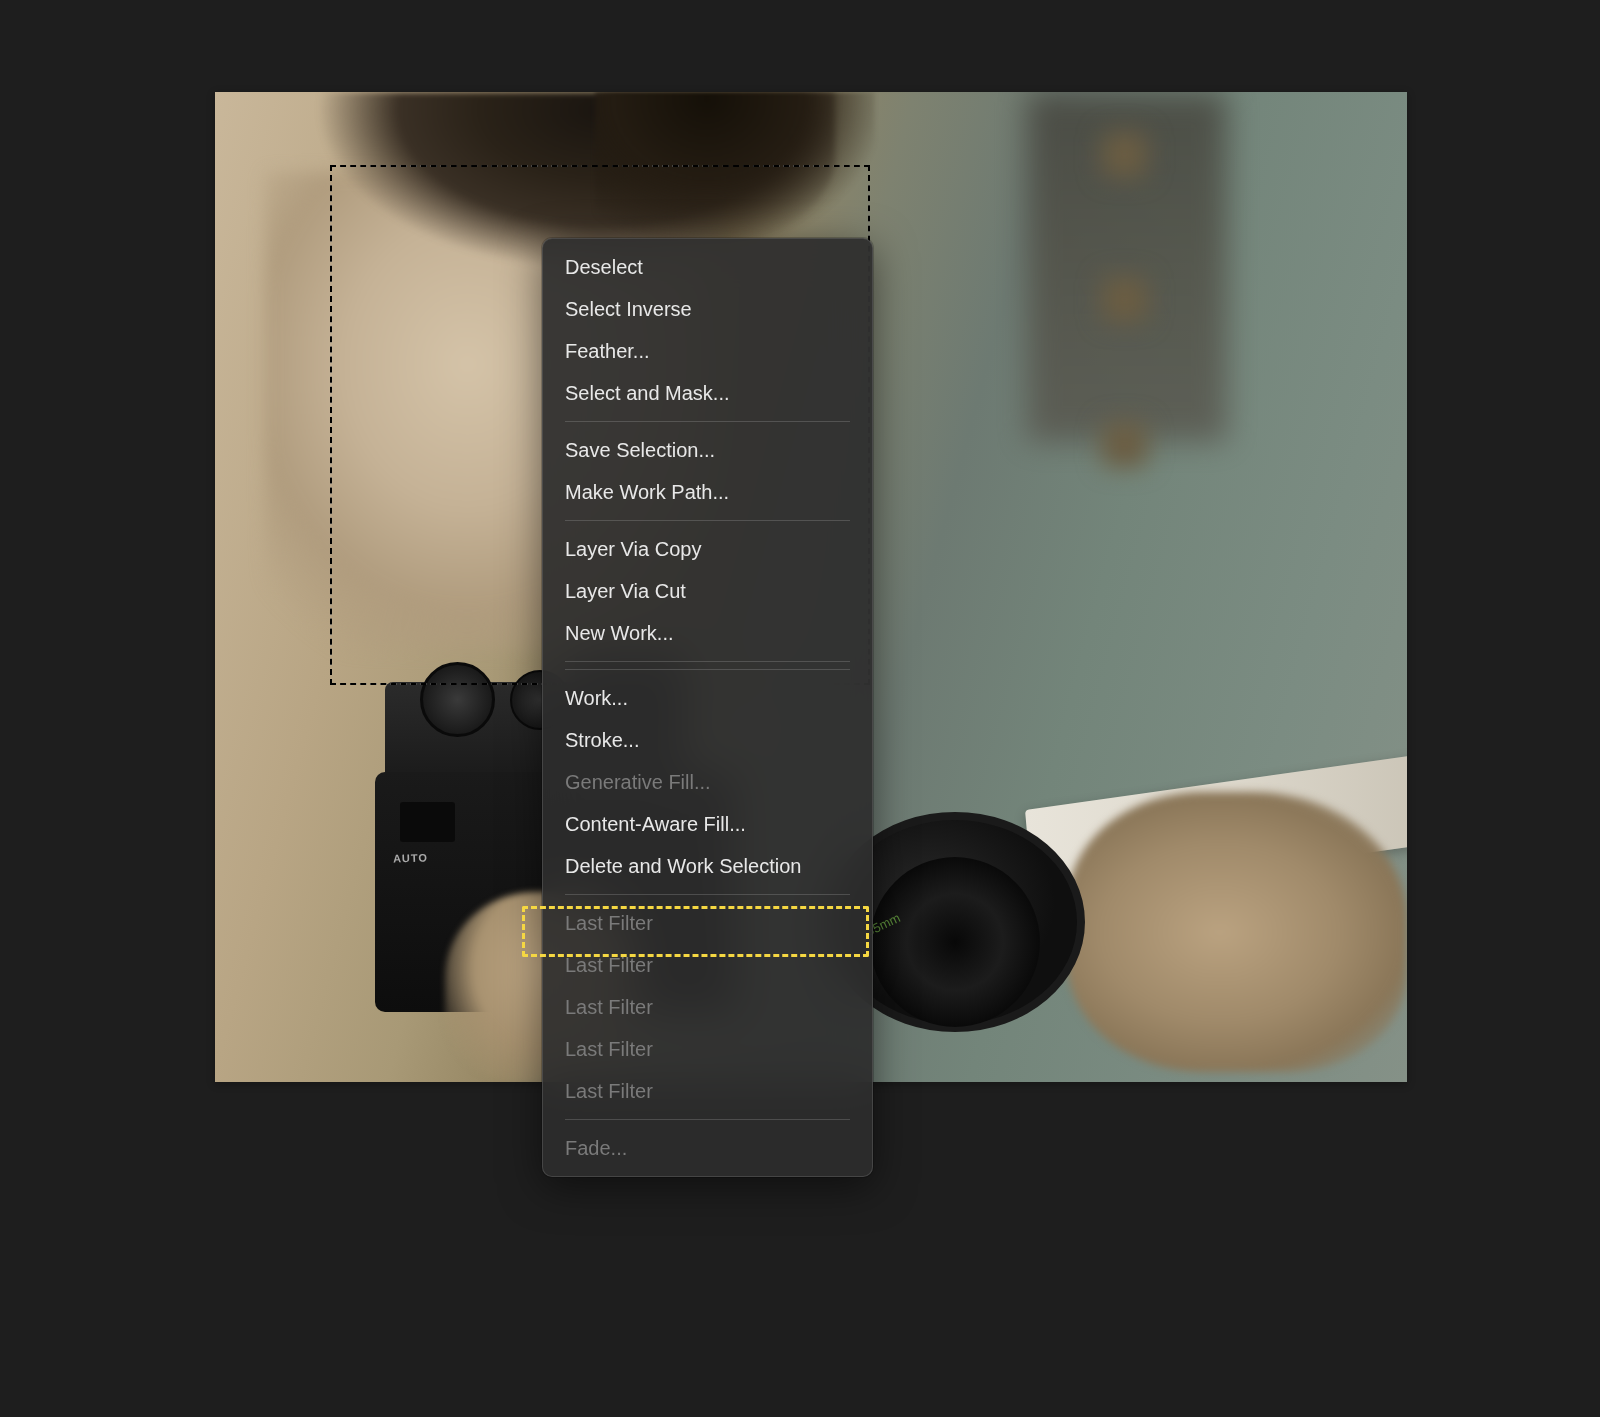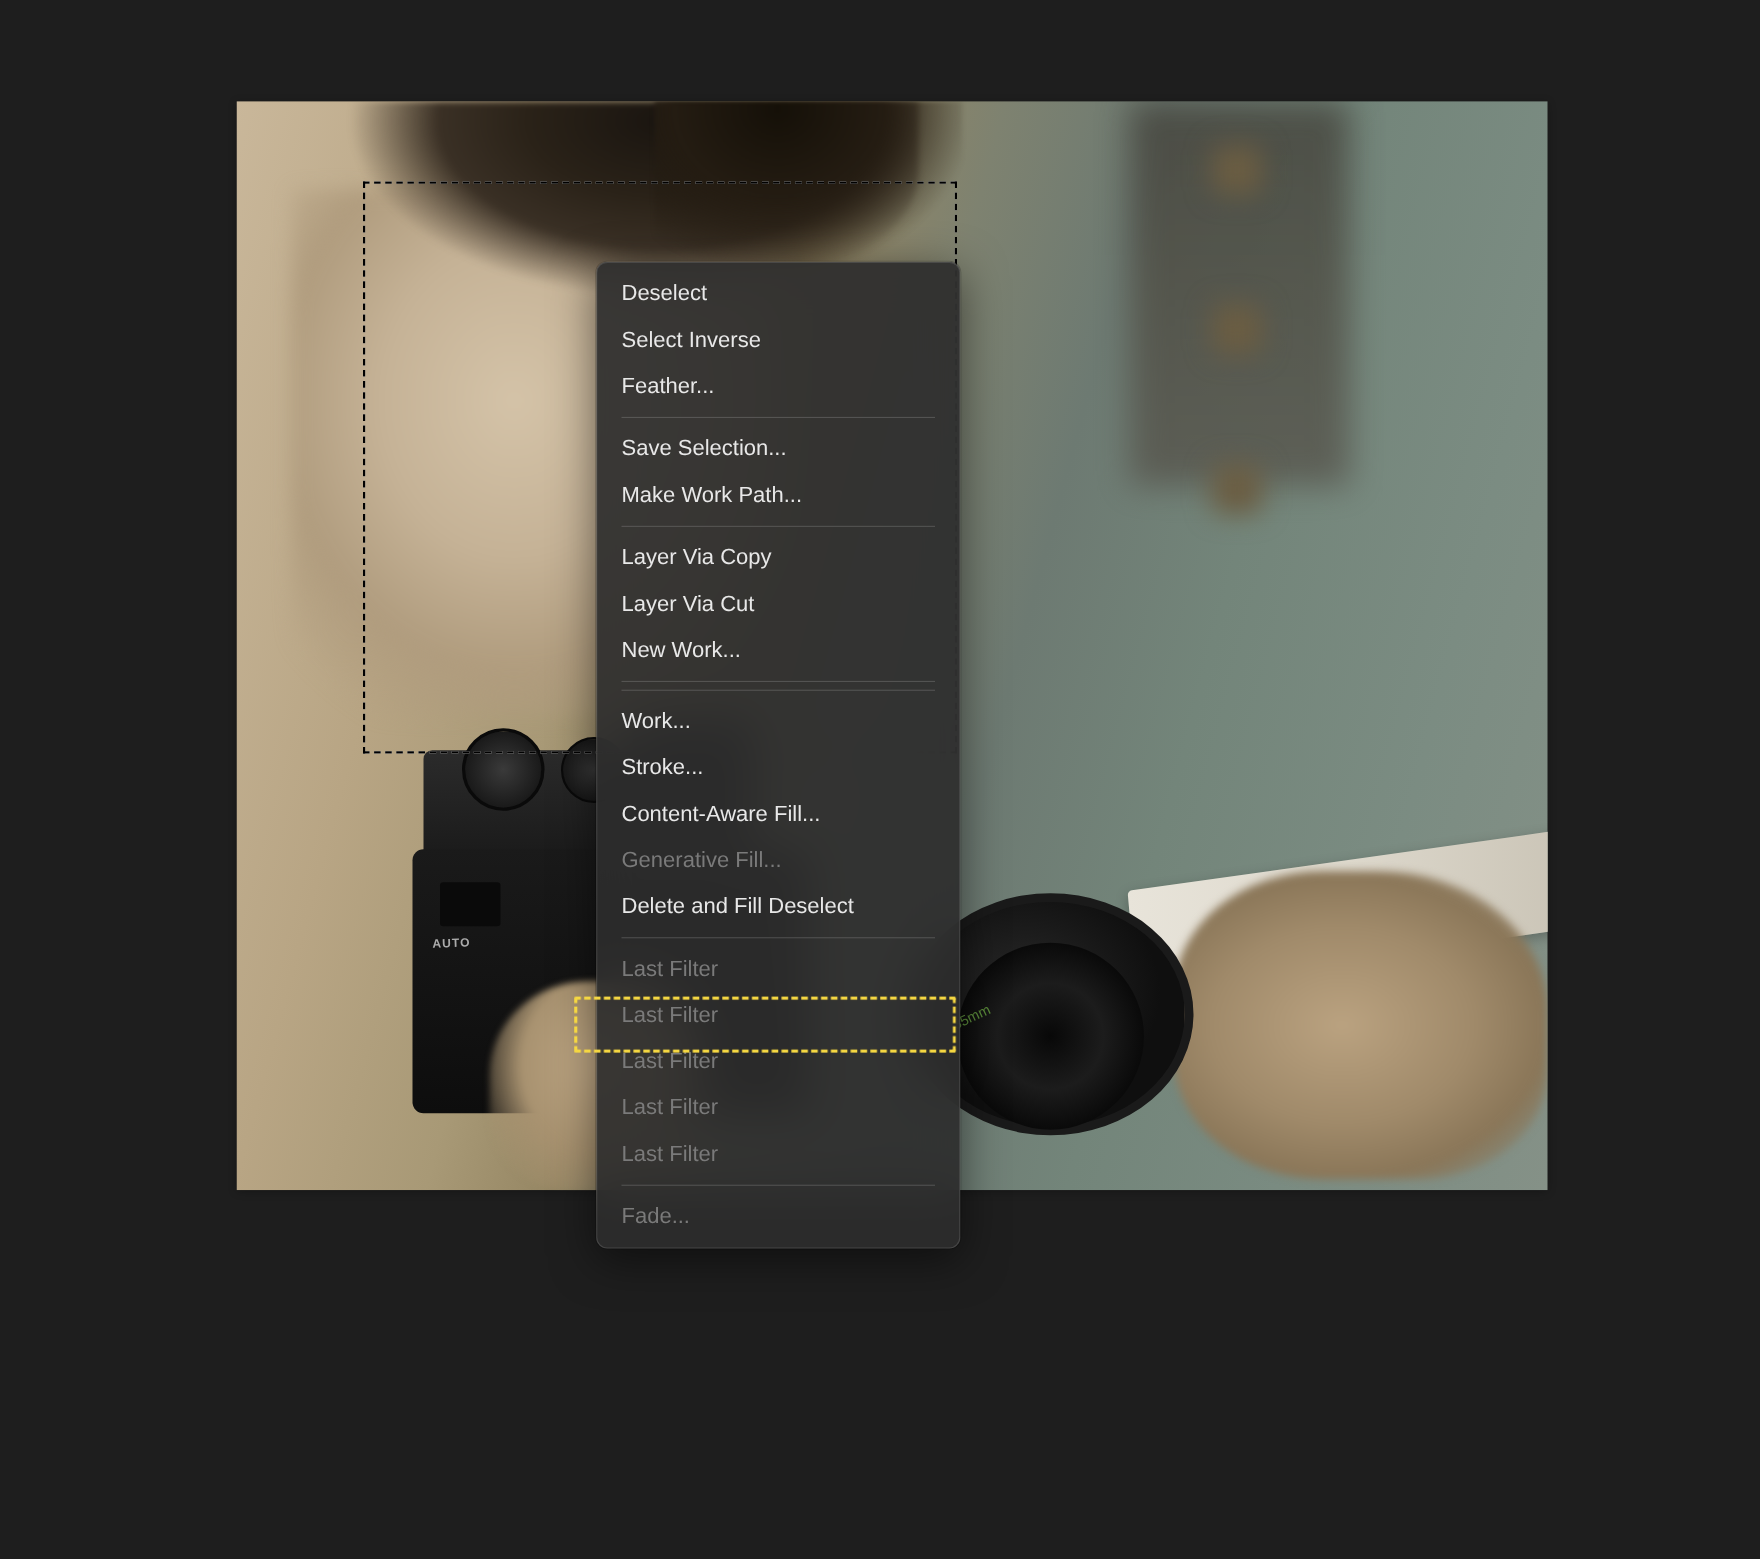--- a/index.html
+++ b/index.html
@@ -383,34 +383,35 @@
     <div class="hand-left"></div>
   </div>
 </div>
 
 <div class="selection-marquee"></div>
 
 <div class="context-menu" id="context-menu">
     <div class="menu-item">Deselect</div>
     <div class="menu-item">Select Inverse</div>
     <div class="menu-item">Feather...</div>
+    <div class="menu-item">Select and Mask...</div>
     <div class="menu-separator"></div>
     <div class="menu-item">Save Selection...</div>
     <div class="menu-item">Make Work Path...</div>
     <div class="menu-separator"></div>
     <div class="menu-item">Layer Via Copy</div>
     <div class="menu-item">Layer Via Cut</div>
     <div class="menu-item">New Work...</div>
     <div class="menu-separator"></div>
     <div class="menu-separator"></div>
     <div class="menu-item">Work...</div>
     <div class="menu-item">Stroke...</div>
+    <div class="menu-item disabled">Generative Fill...</div>
     <div class="menu-item">Content-Aware Fill...</div>
-    <div class="menu-item disabled">Generative Fill...</div>
-    <div class="menu-item">Delete and Fill Deselect</div>
+    <div class="menu-item">Delete and Work Selection</div>
     <div class="menu-separator"></div>
     <div class="menu-item disabled">Last Filter</div>
     <div class="menu-item disabled">Last Filter</div>
     <div class="menu-item disabled">Last Filter</div>
     <div class="menu-item disabled">Last Filter</div>
     <div class="menu-item disabled">Last Filter</div>
     <div class="menu-separator"></div>
     <div class="menu-item disabled">Fade...</div>
   </div>
 

